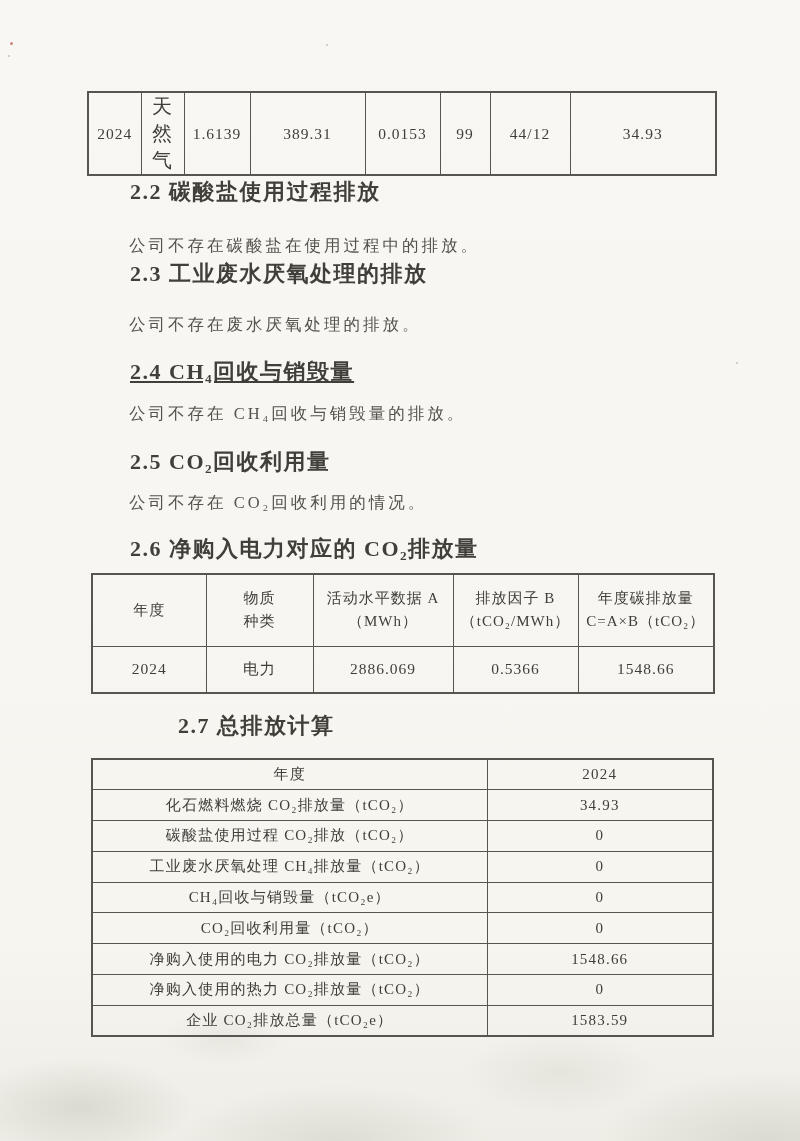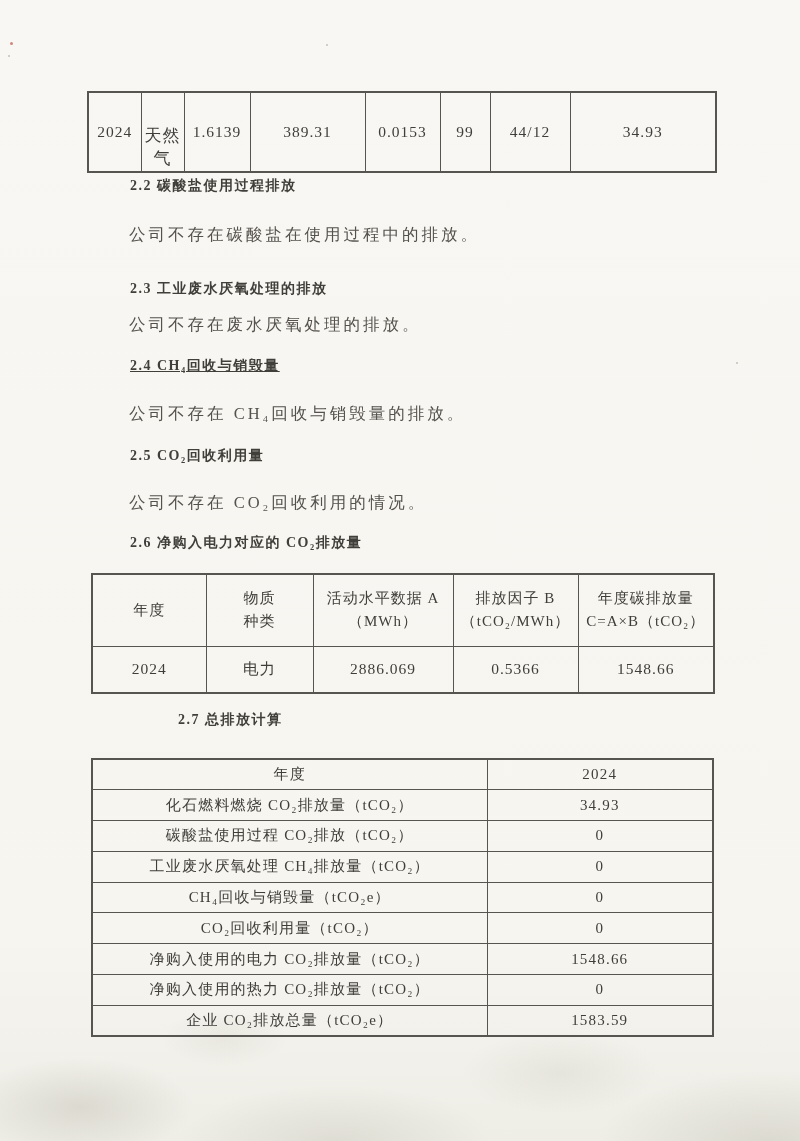--- a/index.html
+++ b/index.html
@@ -41,26 +41,26 @@
     vertical-align:middle;
     font-weight:normal;
     font-size:15.5px;
     color:var(--ink);
     letter-spacing:1px;
     padding:0 2px;
   }
 
   
   #fuel-table{left:87px;top:91px;width:628px;height:62px;}
-  #fuel-table .two-line{line-height:1.35;font-size:17px;letter-spacing:1px;margin-top:32px;}
+  #fuel-table .two-line{line-height:1.35;font-size:20px;letter-spacing:1px;}
 
   
   .sec-title{
     position:absolute;left:130px;
-    font-size:14px;font-weight:bold;
+    font-size:22px;font-weight:bold;
     letter-spacing:1.5px;color:#413f3a;
     white-space:nowrap;
     text-align:center;
   }
   .sec-body{
     position:absolute;left:129px;
     font-size:16.5px;letter-spacing:3px;
     color:var(--ink-soft);
     white-space:nowrap;
   }
@@ -115,23 +115,23 @@
       <td>389.31</td>
       <td>0.0153</td>
       <td>99</td>
       <td>44/12</td>
       <td>34.93</td>
     </tr>
   </tbody>
     </table>
 
   <div class="sec-title" style="top:177px;">2.2 碳酸盐使用过程排放</div>
-  <div class="sec-body" style="top:224px;">公司不存在碳酸盐在使用过程中的排放。</div>
-
-  <div class="sec-title" style="top:280px;">2.3 工业废水厌氧处理的排放</div>
+  <div class="sec-body" style="top:235px;">公司不存在碳酸盐在使用过程中的排放。</div>
+
+  <div class="sec-title" style="top:259px;">2.3 工业废水厌氧处理的排放</div>
   <div class="sec-body" style="top:314px;">公司不存在废水厌氧处理的排放。</div>
 
   <div class="sec-title" style="top:357px;text-decoration:underline;">2.4 CH₄回收与销毁量</div>
   <div class="sec-body" style="top:403px;">公司不存在 CH₄回收与销毁量的排放。</div>
 
   <div class="sec-title" style="top:447px;">2.5 CO₂回收利用量</div>
   <div class="sec-body" style="top:492px;">公司不存在 CO₂回收利用的情况。</div>
 
   <div class="sec-title" style="top:534px;font-family:Liberation Serif, serif;">2.6 净购入电力对应的 CO₂排放量</div>
 

